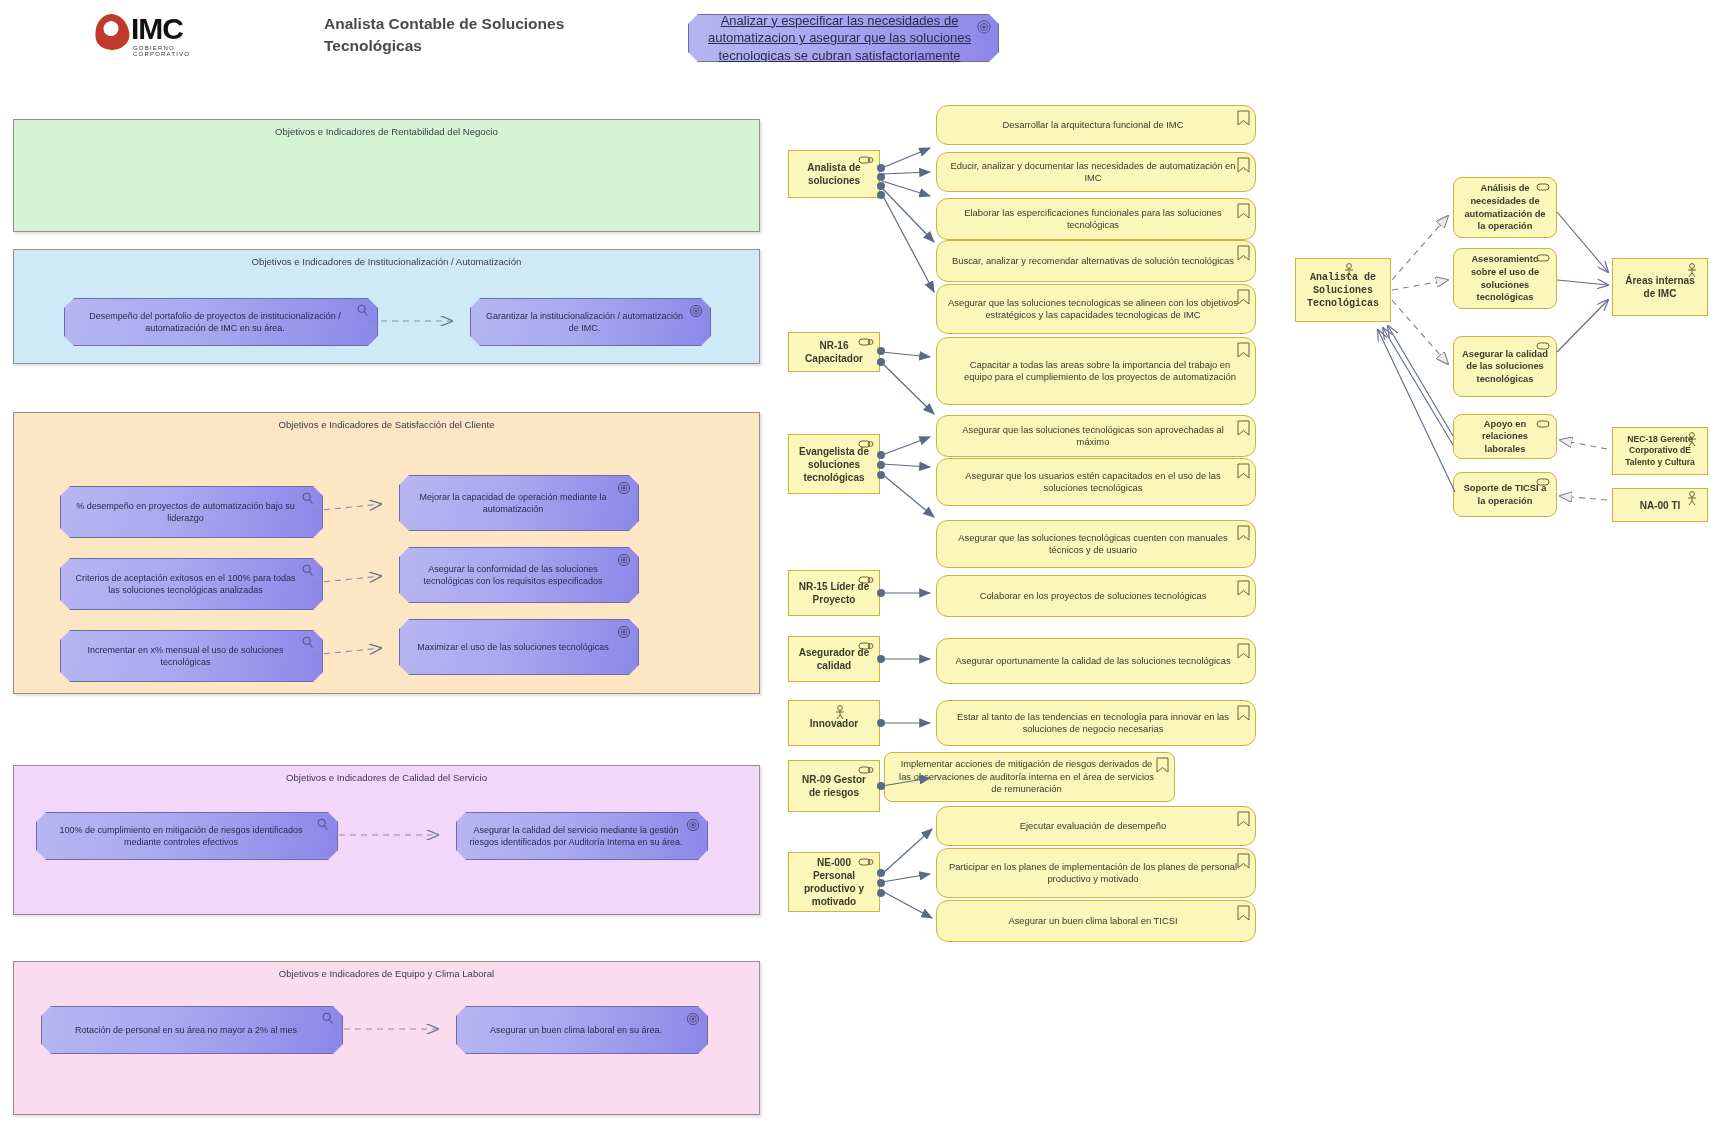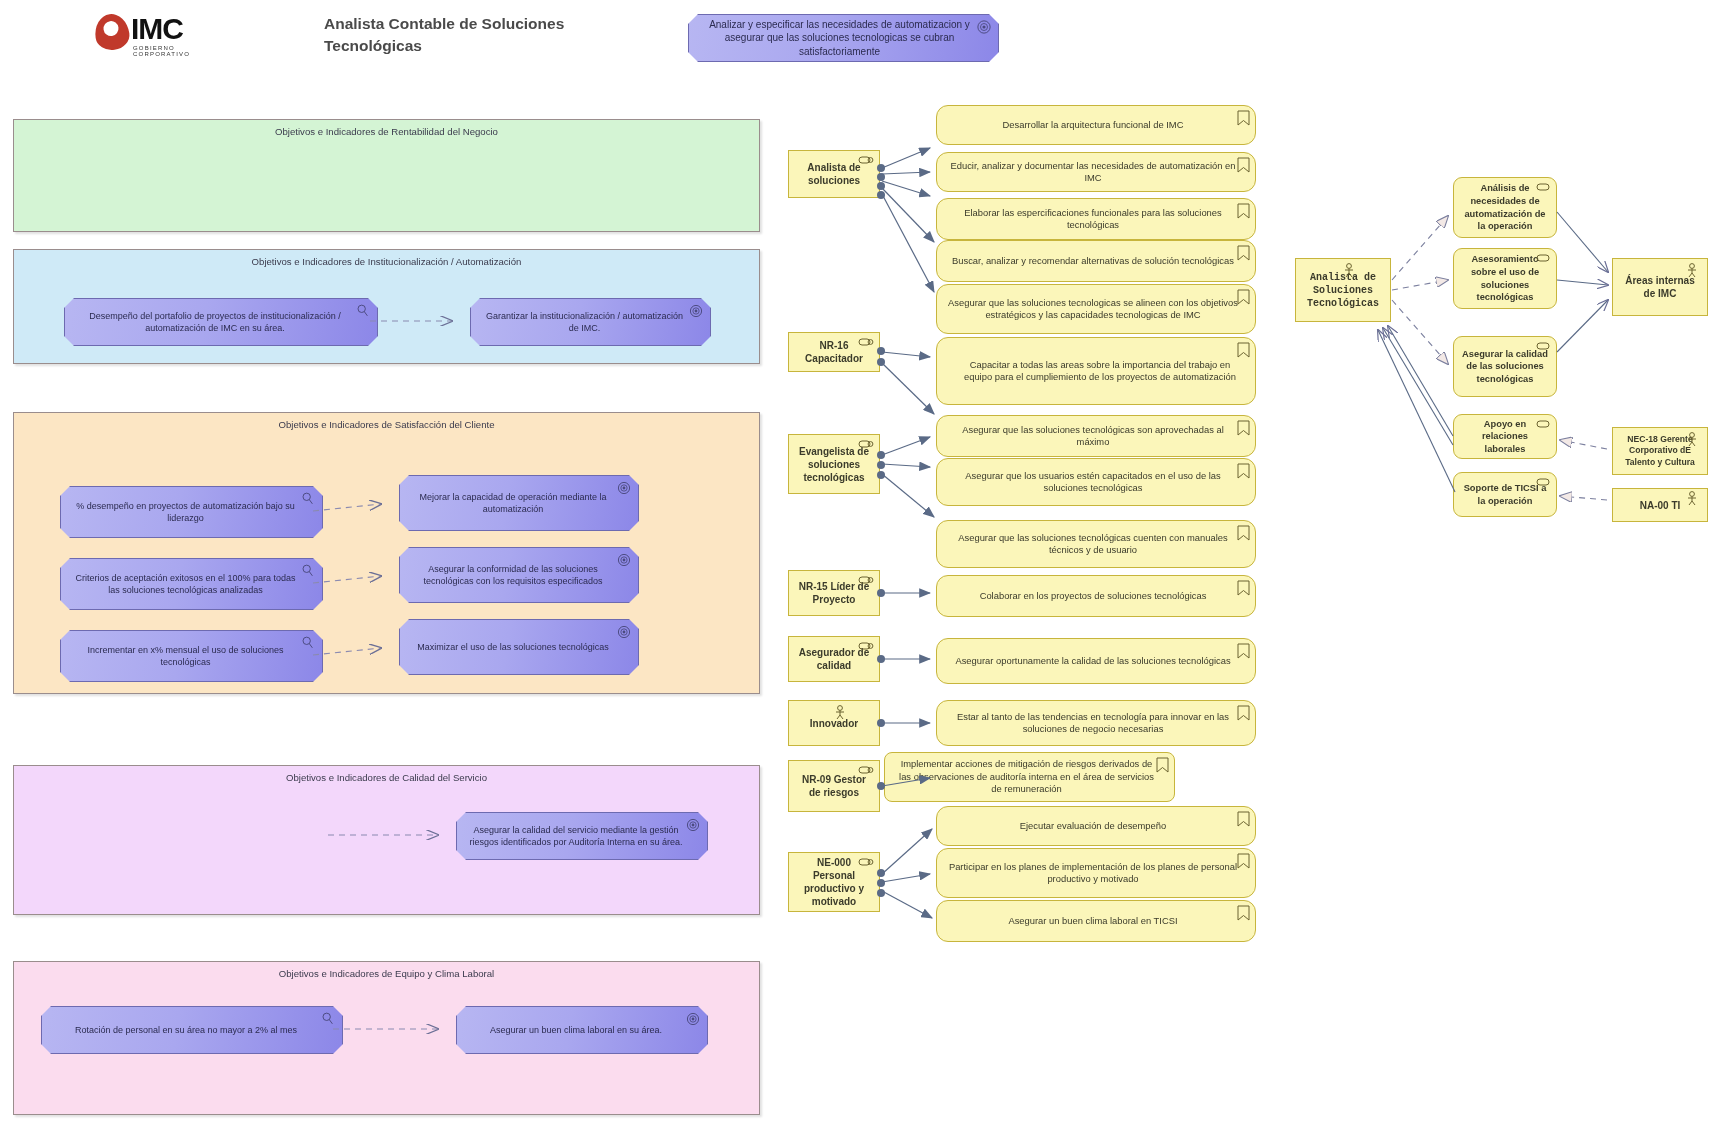--- a/index.html
+++ b/index.html
@@ -54,21 +54,21 @@
 <body>
 
 <div class="abs" id="logo">
   <div class="mark"></div>
   <div class="word">IMC</div>
   <div class="sub">GOBIERNO CORPORATIVO</div>
 </div>
 
 <div class="abs" id="page-title">Analista Contable de Soluciones Tecnológicas</div>
 
-<div class="abs motiv" style="left:688px;top:14px;width:311px;height:48px;font-size:10px;padding:3px 20px 3px 12px;">
+<div class="abs motiv" style="left:688px;top:14px;width:311px;height:48px;font-size:13px;padding:3px 20px 3px 12px;text-decoration:underline;">
   <span>Analizar y especificar las necesidades de automatizacion y asegurar que las soluciones tecnologicas se cubran satisfactoriamente</span>
   <svg class="ic" viewBox="0 0 16 16">
     <circle cx="8" cy="8" r="7" fill="none" stroke="#4b4a80" stroke-width="1.1"></circle>
     <circle cx="8" cy="8" r="4" fill="none" stroke="#4b4a80" stroke-width="1"></circle>
     <circle cx="8" cy="8" r="1.8" fill="#4b4a80"></circle>
   </svg>
 </div>
 
 <div class="grp" style="left:13px;top:119px;width:745px;height:111px;background:#d4f4d4;">
   <div class="gtitle">Objetivos e Indicadores de Rentabilidad del Negocio</div>
@@ -139,20 +139,27 @@
     <svg class="ic" viewBox="0 0 16 16">
       <circle cx="8" cy="8" r="6.4" fill="none" stroke="#4b4a80" stroke-width="1.1"></circle>
       <circle cx="8" cy="8" r="3.6" fill="none" stroke="#4b4a80" stroke-width="1"></circle>
       <circle cx="8" cy="8" r="1.6" fill="#4b4a80"></circle>
     </svg>
   </div>
 </div>
 
 <div class="grp" style="left:13px;top:765px;width:745px;height:148px;background:#f3d7fb;">
   <div class="gtitle">Objetivos e Indicadores de Calidad del Servicio</div>
+  <div class="abs motiv small" style="left:22px;top:46px;width:302px;height:48px;">
+    <span>100% de cumplimiento  en mitigación de riesgos identificados mediante controles efectivos</span>
+    <svg class="ic" viewBox="0 0 16 16">
+      <circle cx="6.5" cy="5.5" r="4.2" fill="none" stroke="#4b4a80" stroke-width="1.1"></circle>
+      <line x1="9.4" y1="8.6" x2="13" y2="13.5" stroke="#4b4a80" stroke-width="1.1"></line>
+    </svg>
+  </div>
   <div class="abs motiv small" style="left:442px;top:46px;width:252px;height:48px;">
     <span>Asegurar la calidad del servicio mediante la gestión riesgos identificados por Auditoría Interna en su área.</span>
     <svg class="ic" viewBox="0 0 16 16">
       <circle cx="8" cy="8" r="6.4" fill="none" stroke="#4b4a80" stroke-width="1.1"></circle>
       <circle cx="8" cy="8" r="3.6" fill="none" stroke="#4b4a80" stroke-width="1"></circle>
       <circle cx="8" cy="8" r="1.6" fill="#4b4a80"></circle>
     </svg>
   </div>
 </div>
 

